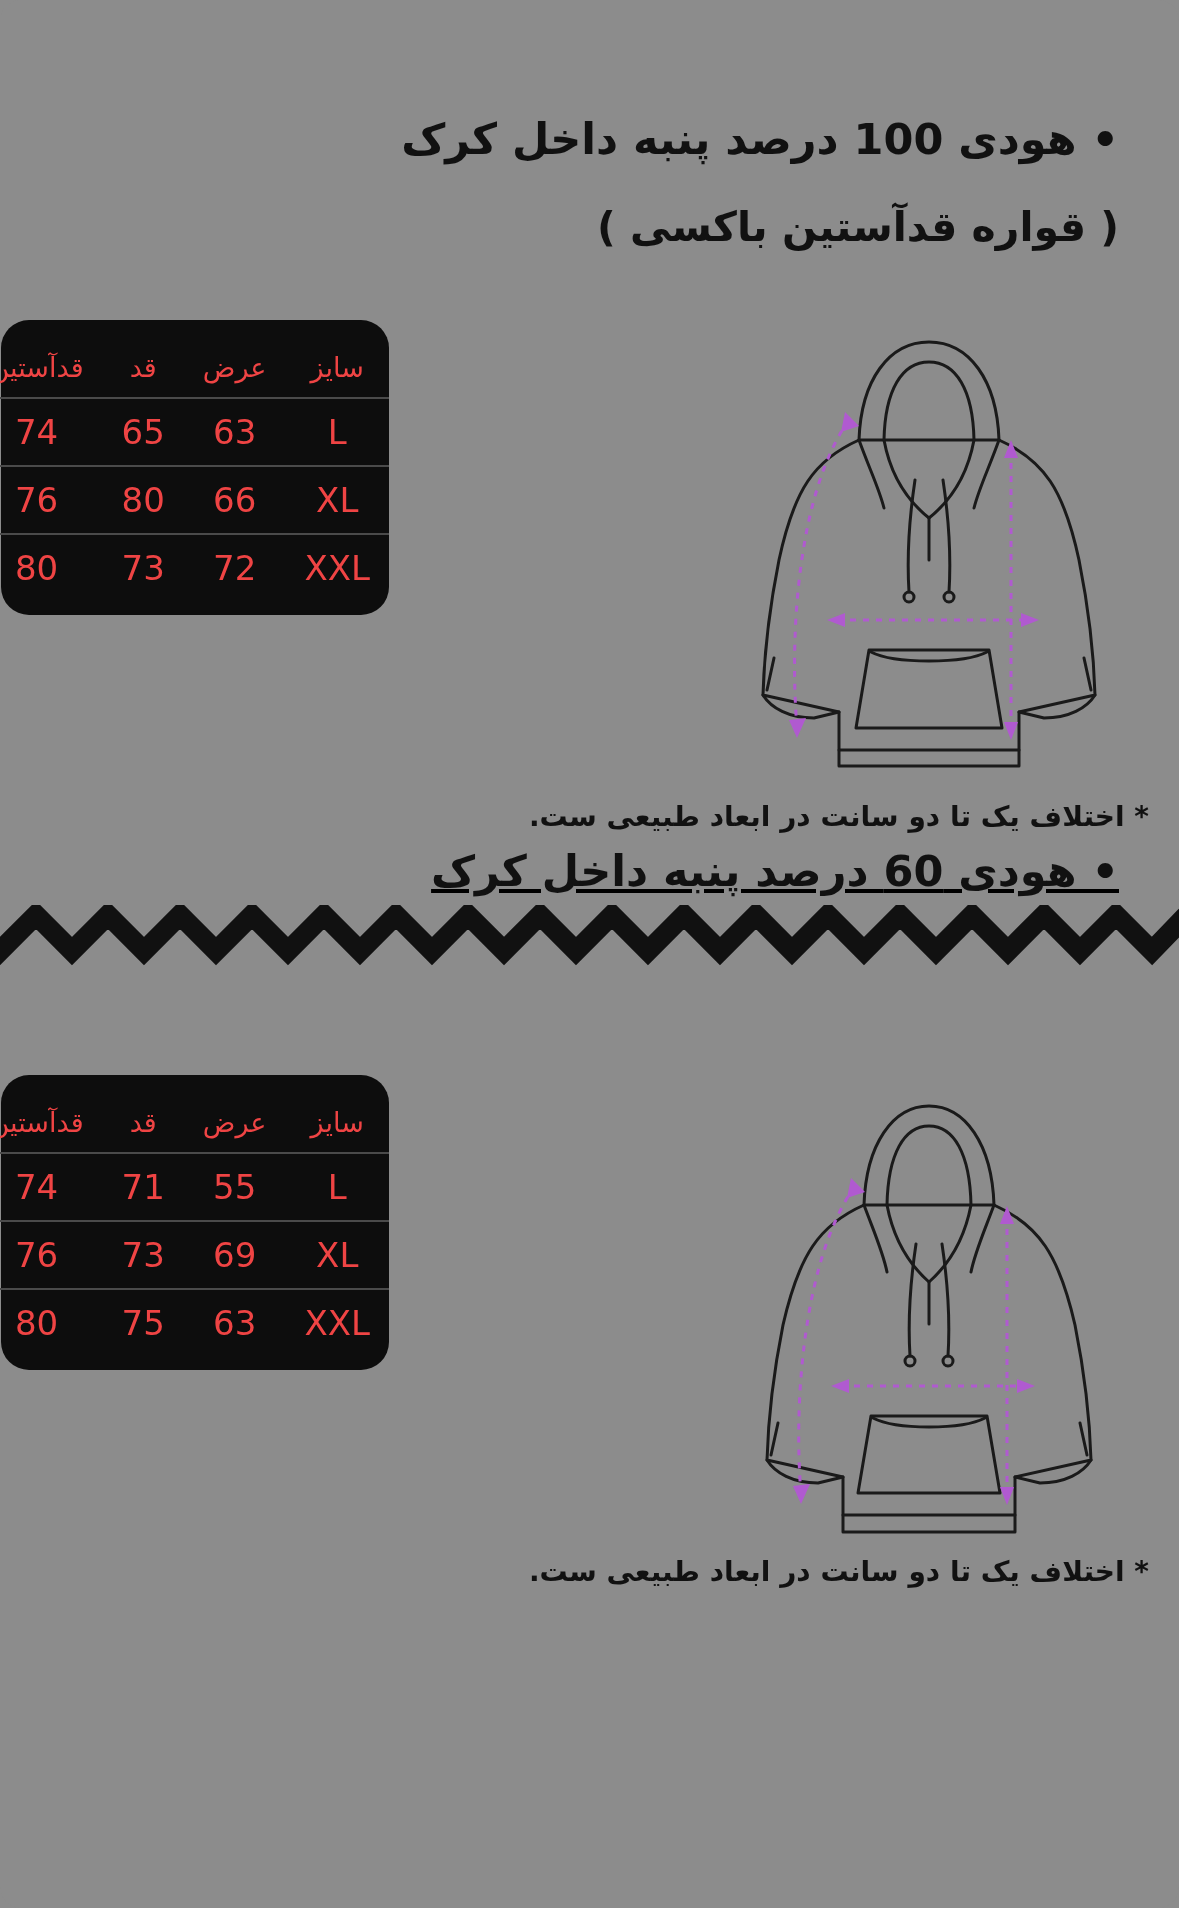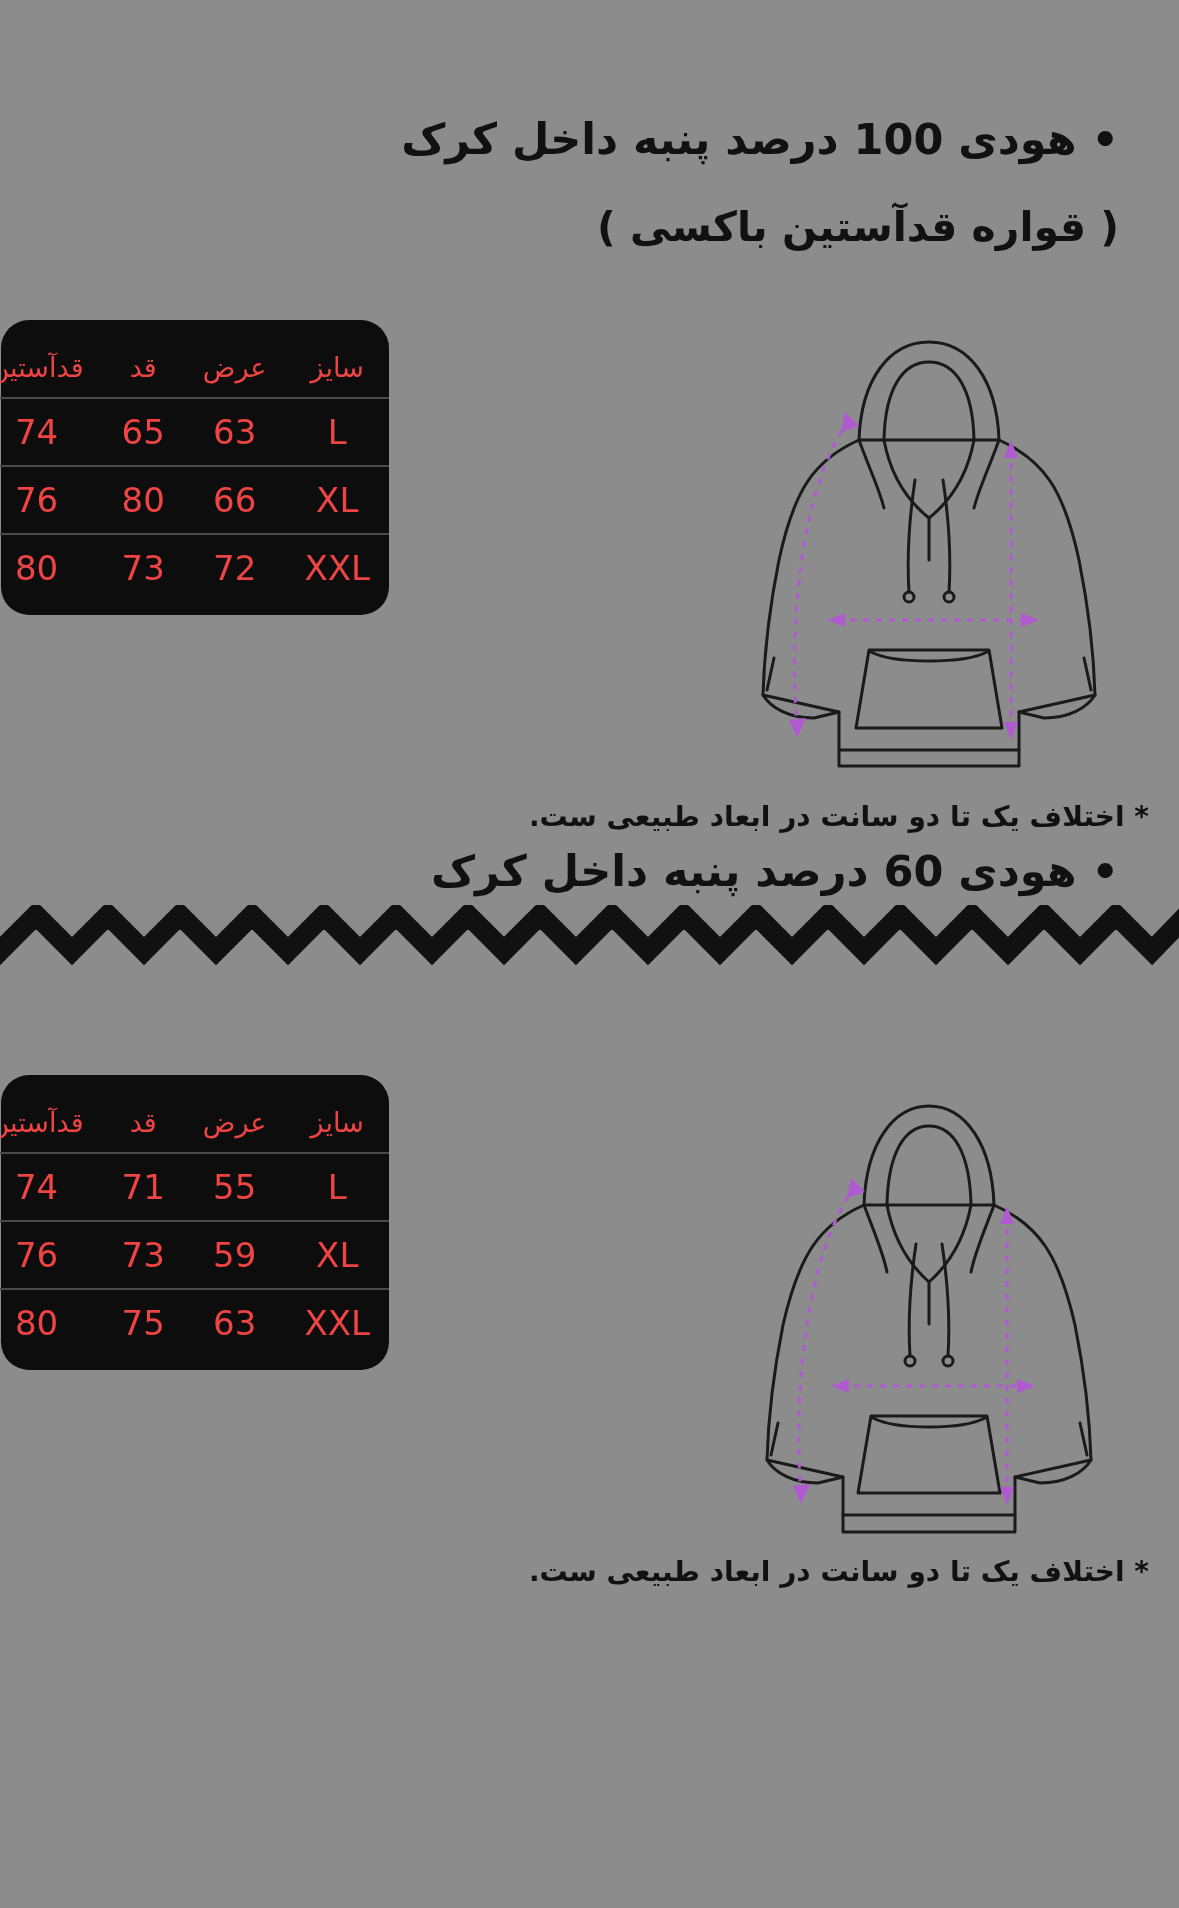--- a/index.html
+++ b/index.html
@@ -222,21 +222,21 @@
       </g>
     </svg>
   </div>
 
   <svg id="divider" viewBox="0 0 1179 70" preserveAspectRatio="none">
     <polyline points="0,46 36,10 72,46 108,10 144,46 180,10 216,46 252,10 288,46 324,10 360,46 396,10 432,46 468,10 504,46 540,10 576,46 612,10 648,46 684,10 720,46 756,10 792,46 828,10 864,46 900,10 936,46 972,10 1008,46 1044,10 1080,46 1116,10 1152,46 1179,18" fill="none" stroke="#111111" stroke-width="20" stroke-linejoin="miter" stroke-linecap="square"></polyline>
   </svg>
 
   <div class="section" id="section-2">
 
-    <div class="heading-wrap" style="top:-120px;">
+    <div class="heading-wrap" style="top:-120px;text-decoration:underline;">
       <div class="heading-line">• هودی 60 درصد پنبه داخل کرک</div>
     </div>
 
     <div class="table-card" style="right:790px; top:115px;">
       <table class="size-table">
         <colgroup>
           <col class="c-size">
             <col class="c-width">
             <col class="c-len">
             <col class="c-sleeve">
@@ -251,21 +251,21 @@
         </thead>
         <tbody>
           <tr>
             <td>L</td>
             <td>55</td>
             <td>71</td>
             <td>74</td>
           </tr>
           <tr>
             <td>XL</td>
-            <td>59</td>
+            <td>69</td>
             <td>73</td>
             <td>76</td>
           </tr>
           <tr>
             <td>XXL</td>
             <td>63</td>
             <td>75</td>
             <td>80</td>
           </tr>
         </tbody>

